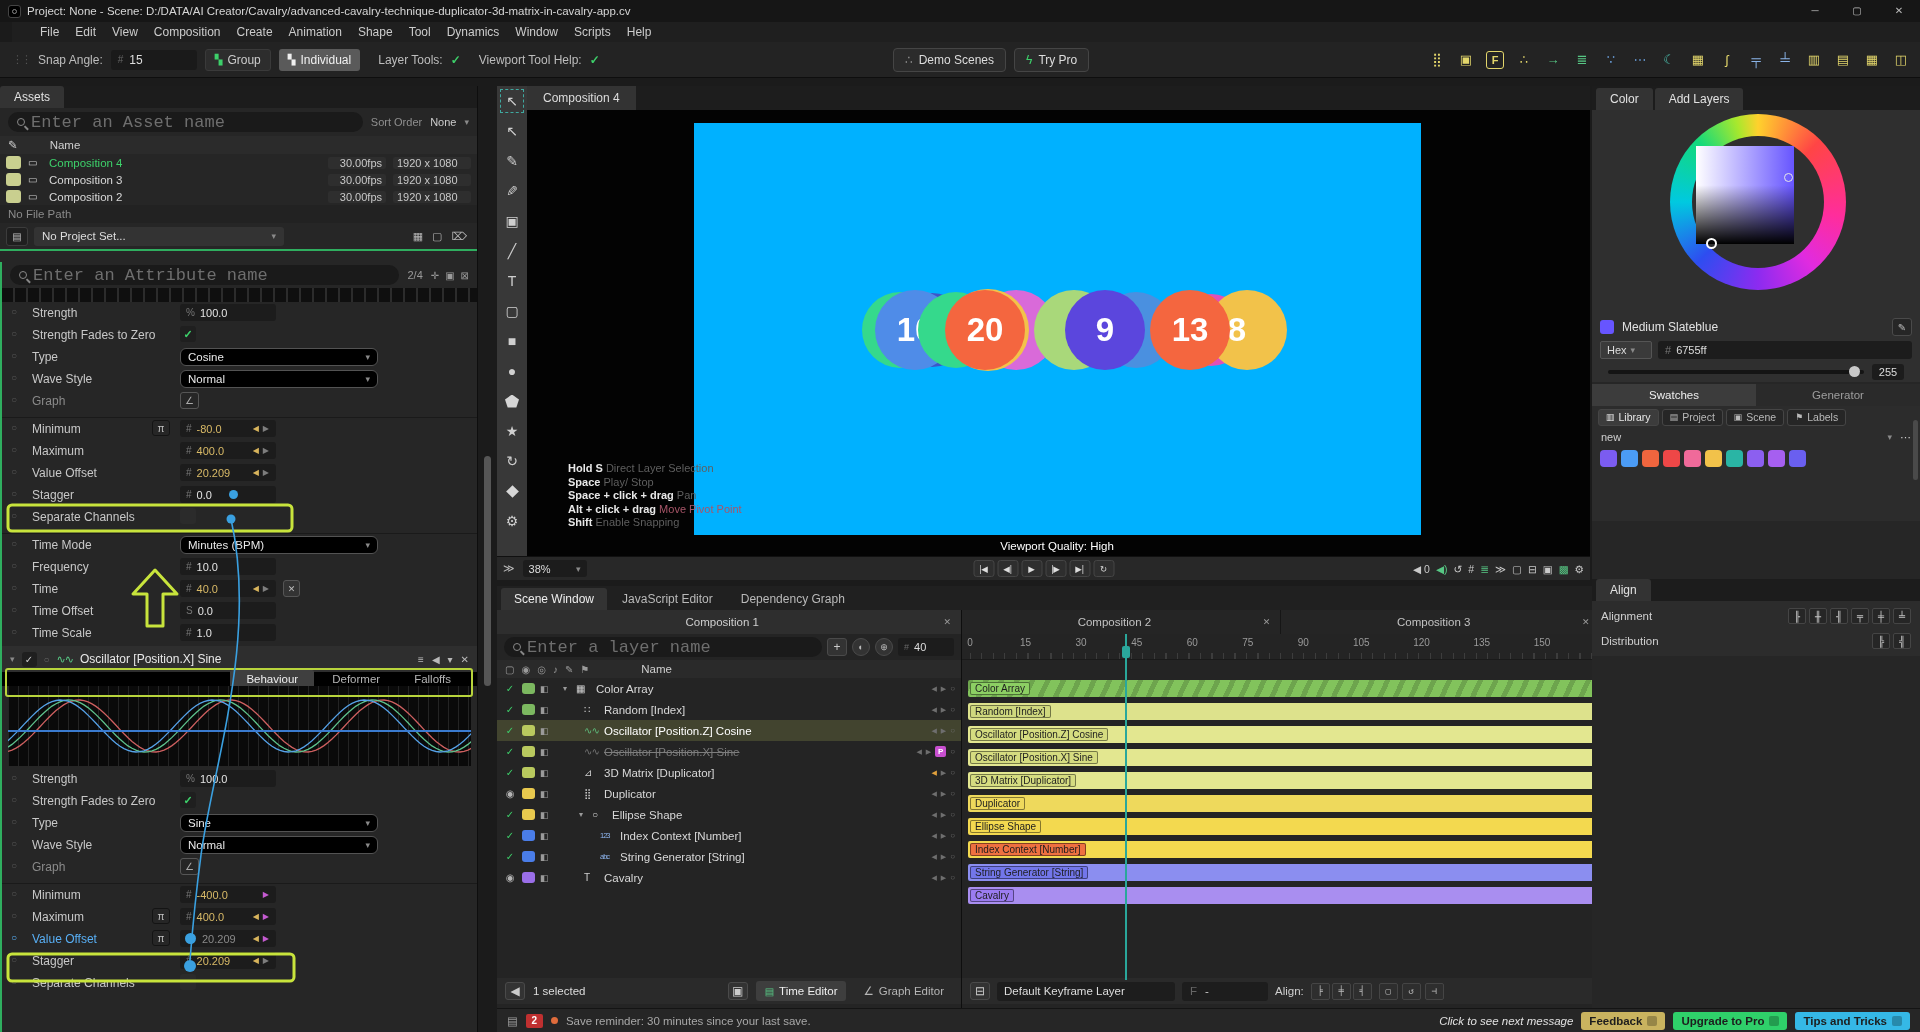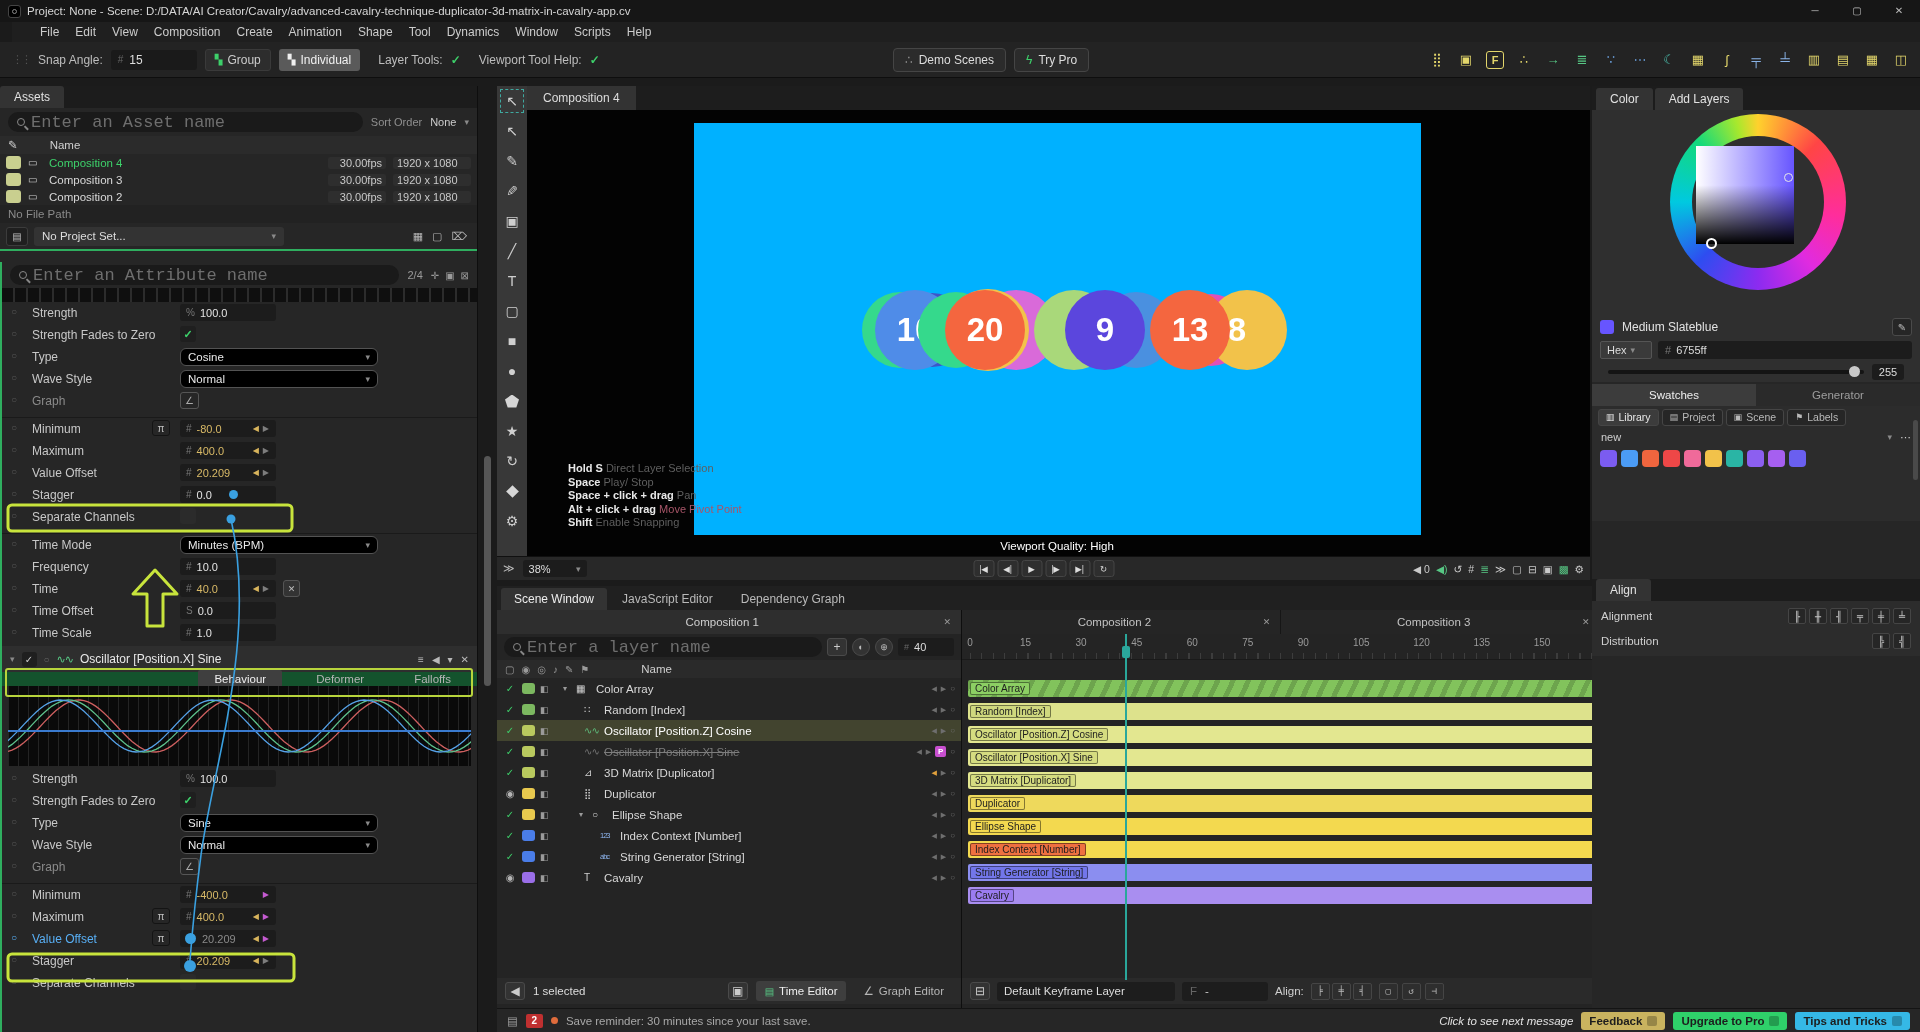--- a/index.html
+++ b/index.html
@@ -92,21 +92,21 @@
 .arow.c0 .achk{display:block;color:transparent;background:#2b2b2b}
 .agr{display:none}
 .arow.g .agr{display:block;position:absolute;left:178px;top:2px;width:19px;height:17px;border:1px solid #565656;border-radius:3px;color:#aaa;font-size:10px;text-align:center;line-height:16px}
 .ax{display:none}
 .arow.x1 .ax{display:block;position:absolute;left:281px;top:2px;width:17px;height:17px;background:#333;border:1px solid #555;border-radius:3px;color:#bbb;font-size:9px;text-align:center;line-height:16px}
 .oscheader{height:26px;margin-top:2px;background:#2e2e2e;display:flex;align-items:center;gap:7px;padding:0 8px;font-size:12px}
 .oscchk{width:15px;height:15px;background:#1f1f1f;border-radius:3px;color:#cfcfcf;font-size:10px;text-align:center;line-height:15px}
 .oscwave{color:#57c784;font-size:11px;letter-spacing:-1px}
 .osctitle{color:#e8e8e8}
 .oscicons{margin-left:auto;display:flex;gap:8px;color:#b9b9b9;font-size:10px;align-items:center}
-.osctabs{height:14px;display:flex;justify-content:flex-end;align-items:center;gap:18px;padding-right:10px;background:#14532d}
+.osctabs{height:14px;display:flex;justify-content:flex-end;align-items:center;gap:2px;padding-right:10px;background:#000000}
 .osctab{padding:0 16px;height:18px;line-height:18px;color:#b5b5b5;font-size:11.5px;border-radius:2px}
 .osctab.active{background:#3f3f3f;color:#eee}
 .wavebox{height:80px;margin:0 6px;background:#0a0a0a;position:relative;overflow:hidden}
 .wavebox .grid{position:absolute;inset:0;background:repeating-linear-gradient(90deg,#242424 0 1px,transparent 1px 10px)}
 .wavebox .hline{position:absolute;left:0;right:0;top:44px;height:1.5px;background:#3a7bd0}
 
 .scrollgap{position:absolute;left:478px;top:86px;width:19px;bottom:0;background:#1b1b1b}
 .scrollthumb{position:absolute;left:6px;width:7px;border-radius:4px;background:#565656}
 .toolstrip{position:absolute;left:497px;top:86px;width:30px;height:470px;background:#383838;display:flex;flex-direction:column;align-items:center}
 .tool{width:30px;height:30px;display:flex;align-items:center;justify-content:center;color:#cfcfcf;font-size:14px}

